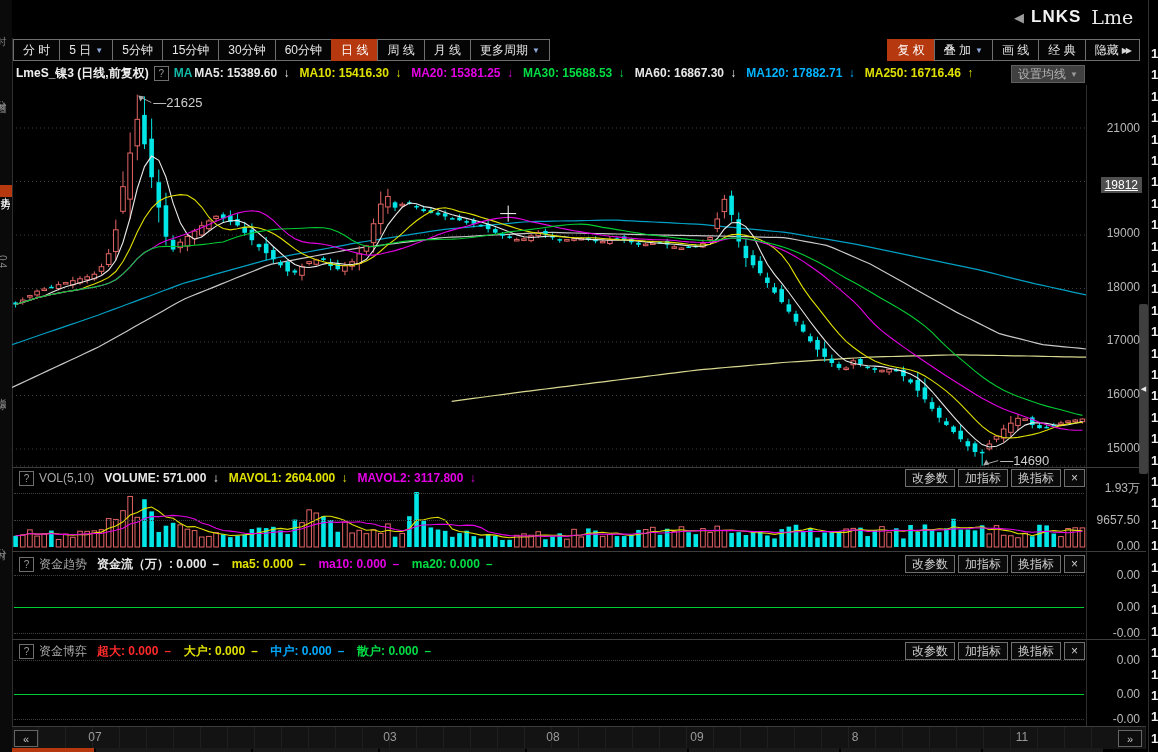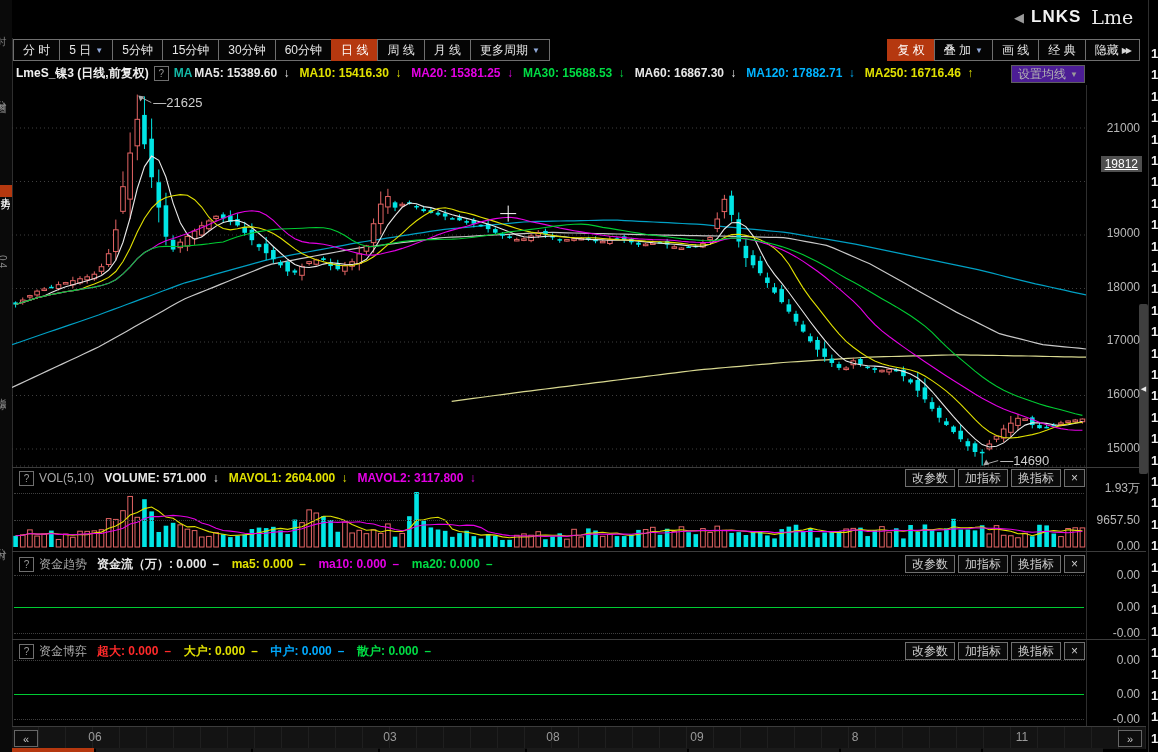--- a/index.html
+++ b/index.html
@@ -26,21 +26,21 @@
   .ddArrow{font-size:8px;color:#8fa8d8;margin-left:4px;}
   .chev{font-size:8px;color:#d8d8d8;margin-left:3px;letter-spacing:-2px;}
   
   #indHeader{left:16px;top:63px;height:20px;display:flex;align-items:center;font-size:12px;white-space:nowrap;}
   .helpBox{display:inline-block;width:13px;height:13px;line-height:13px;text-align:center;border:1px solid #6f6f6f;color:#9a9a9a;font-size:10px;margin:0 5px;}
   #symTitle{color:#f0f0f0;font-weight:bold;}
   #maToggle{color:#14b8a6;font-weight:bold;margin-right:2px;}
   .lgItem{font-weight:bold;margin-right:10px;}
   .lgArrow{margin-left:3px;}
   #maSettings{position:absolute;right:73px;top:65px;height:16px;display:flex;align-items:center;
-      border:1px solid #5e5e5e;color:#b4b4b4;font-size:12px;padding:0 6px;background:#4c1d95;}
+      border:1px solid #5e5e5e;color:#b4b4b4;font-size:12px;padding:0 6px;background:#404040;}
   #maSettings .ddArrow{color:#9a9a9a;}
   
   #mainChartBox{left:12px;top:85px;width:1074px;height:382px;}
   #volBox{left:12px;top:489px;width:1074px;height:59px;}
   svg{display:block;}
   
   .axisLabel{position:absolute;right:18px;transform:translateY(-50%);font-size:12px;color:#b8b8b8;white-space:nowrap;}
   .priceTag{position:absolute;right:16px;transform:translateY(-50%);font-size:12px;color:#fff;background:#4f4f4f;padding:1px 4px;}
   
   .hsep{position:absolute;left:12px;width:1134px;height:0;border-top:1px solid #3c3c3c;}
@@ -661,21 +661,21 @@
   </div>
 
 <div class="abs" id="axisCol"></div>
 <div class="hsep" style="top:467px"></div>
 <div class="hsep" style="top:551px"></div>
 <div class="hsep" style="top:639px"></div>
 
 <div class="abs" id="timeAxis">
     <div class="scrollBtn" style="left: 2px;">«</div>
     <div class="scrollBtn" style="right: 4px;">»</div>
-    <div class="timeLabel" style="left: 83px;">06</div>
+    <div class="timeLabel" style="left: 83px;">07</div>
     <div class="timeLabel hl" style="left: 223px; margin-top: 32px;">2014/5/28/三</div>
     <div class="timeLabel" style="left: 378px;">03</div>
     <div class="timeLabel" style="left: 541px;">08</div>
     <div class="timeLabel" style="left: 685px;">09</div>
     <div class="timeLabel" style="left: 843px;">8</div>
     <div class="timeLabel" style="left: 1010px;">11</div>
   </div>
 
 <div class="abs" id="collapseHandle">
   <span>◀</span>
@@ -726,21 +726,21 @@
     <div style="width: 140px; background: rgb(26, 26, 26);"></div>
     <div style="width: 120px; background: rgb(26, 26, 26);"></div>
   </div>
 
 <div class="axisLabel" style="top: 128px;">21000</div>
 <div class="axisLabel" style="top: 233px;">19000</div>
 <div class="axisLabel" style="top: 287px;">18000</div>
 <div class="axisLabel" style="top: 340px;">17000</div>
 <div class="axisLabel" style="top: 394px;">16000</div>
 <div class="axisLabel" style="top: 448px;">15000</div>
-<div class="priceTag" style="top: 164px; text-decoration: underline;">19812</div>
+<div class="priceTag" style="top: 185px; text-decoration: underline;">19812</div>
 <div class="panelHeader" style="top: 468px;">
     <span class="helpBox">?</span>
     <span class="panelTitle">VOL(5,10)</span>
     <span class="lgItem" style="color: rgb(232, 232, 232);">VOLUME: 571.000<span class="lgArrow"> ↓</span></span>
     <span class="lgItem" style="color: rgb(224, 224, 0);">MAVOL1: 2604.000<span class="lgArrow"> ↓</span></span>
     <span class="lgItem" style="color: rgb(228, 0, 228);">MAVOL2: 3117.800<span class="lgArrow"> ↓</span></span>
   </div>
 <div class="panelBtns abs" style="top: 469px; right: 73px; position: absolute;">
     <div class="pbtn">改参数</div>
     <div class="pbtn">加指标</div>

